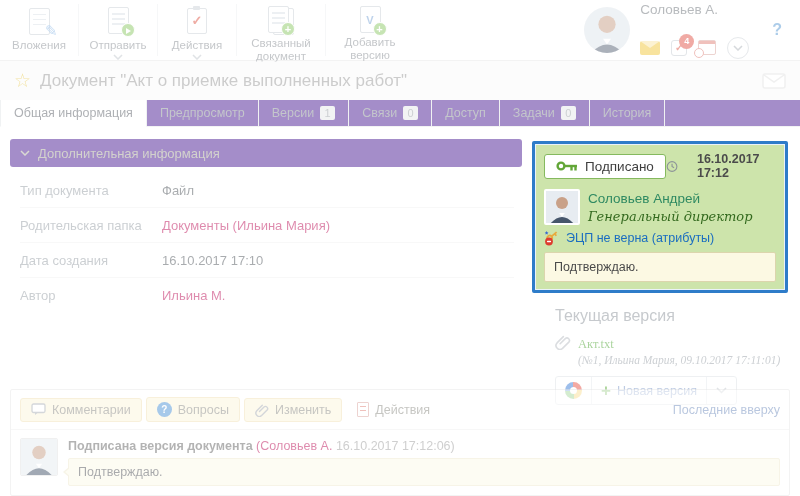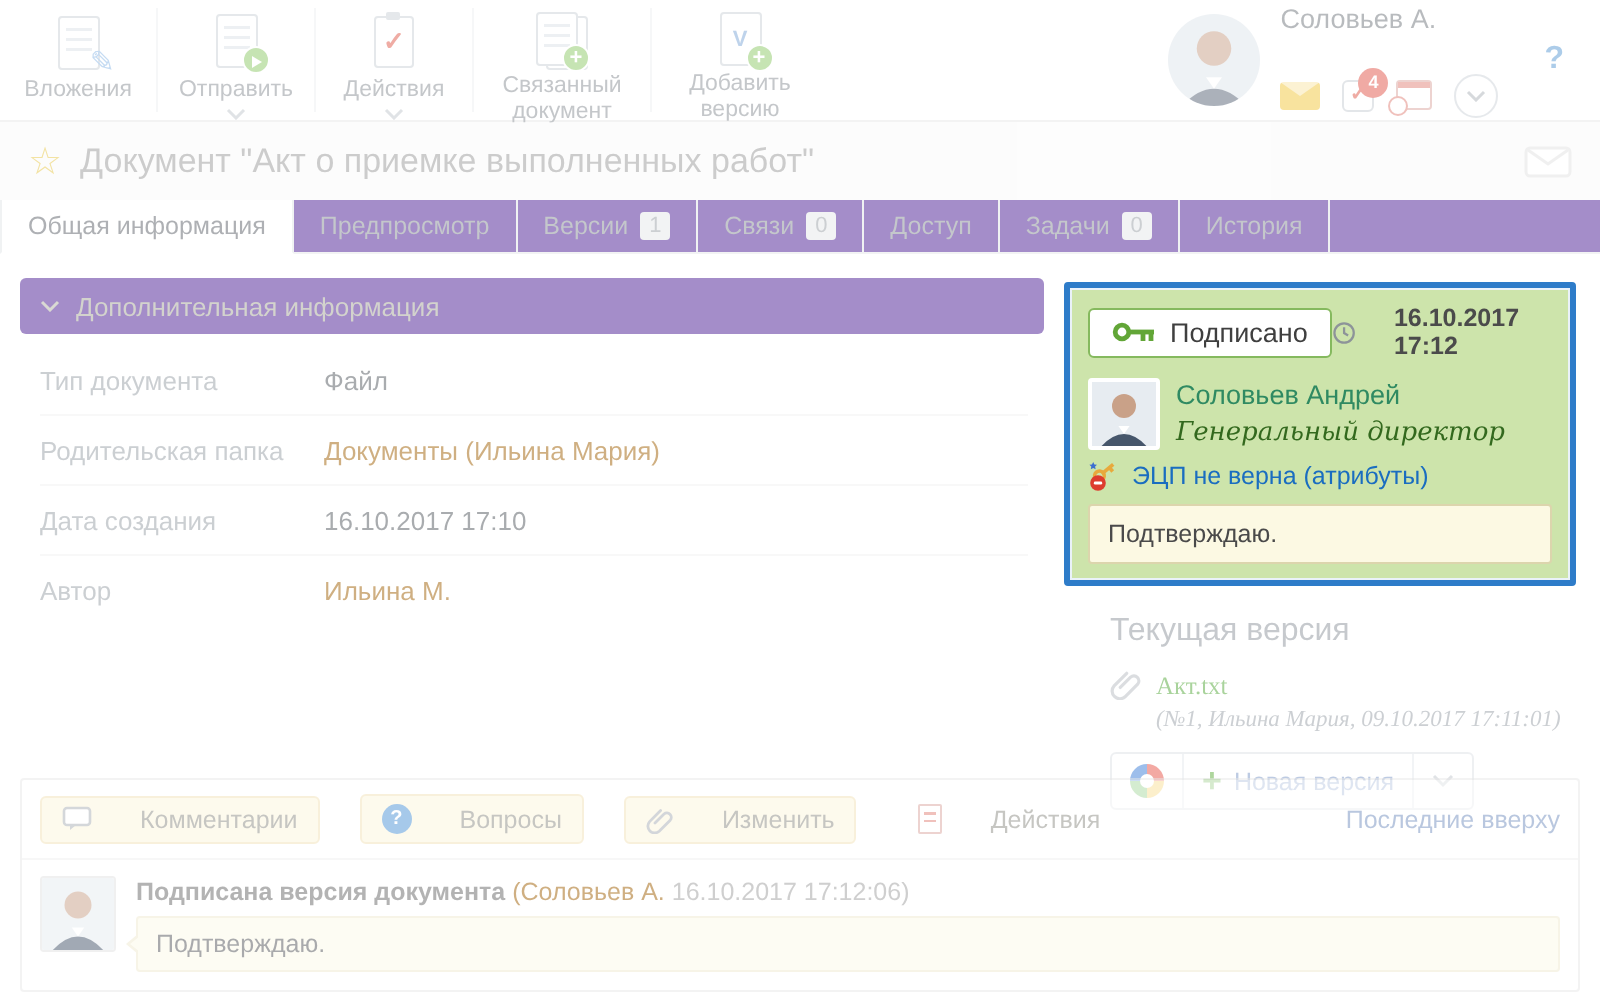--- a/index.html
+++ b/index.html
@@ -77,21 +77,21 @@
   
   .content { display:flex; align-items:flex-start; height:261px; background:#fff; }
   .left-col { flex:1; margin:12px 2px 0 10px; }
   .sec-head { background:#4c1d95; border-radius:3px; height:28px; display:flex; align-items:center;
       padding:0 10px; color:#a8a89c; font-size:13px; gap:8px; cursor:pointer; }
   .fields { margin:6px 8px 0 10px; }
   .frow { display:flex; align-items:center; padding:10px 0 9px; border-bottom:1px solid #f2f2f2; font-size:13px; }
   .frow:last-child { border-bottom:none; }
   .flabel { width:142px; color:#99a0a7; flex:0 0 auto; }
   .fvalue { color:#555b61; }
-  a.lnk { color:#a16207; text-decoration:none; cursor:pointer; }
+  a.lnk { color:#be185d; text-decoration:none; cursor:pointer; }
 
   .right-col { width:256px; margin:14px 12px 0 8px; flex:0 0 auto; }
 
   
   .sig-panel { border:3px solid #2e7cc9; box-shadow:inset 0 0 0 1px #eaf2fa; background:#cde4ab;
       border-radius:2px; padding:8px 9px; }
   .sig-top { display:flex; align-items:center; justify-content:space-between; }
   .signed-btn { display:inline-flex; align-items:center; gap:7px; background:#fff; border:1px solid #85b95e;
       border-radius:3px; padding:4px 11px; font-size:13.5px; color:#3f3f3f; cursor:pointer; }
   .sig-time { display:flex; align-items:center; gap:19px; font-size:12.5px; font-weight:bold; color:#4b4b4b; }
@@ -116,22 +116,22 @@
   .pinwheel { width:17px; height:17px; border-radius:50%; position:relative;
       background:conic-gradient(#e8554a 0 90deg,#f6c333 90deg 180deg,#58b648 180deg 270deg,#3d7fd9 270deg 360deg); }
   .pinwheel::after { content:""; position:absolute; left:5px; top:5px; width:7px; height:7px;
       background:#fff; border-radius:50%; }
   .plus-glyph { color:#5fae3d; font-size:17px; font-weight:bold; line-height:14px; }
   .nv-label { font-size:12.5px; color:#7e99c9; }
 
   
   .feed { margin:1px 10px 0; border:1px solid #e8e8e8; border-radius:2px; background:#fff; padding:7px 9px 9px; }
   .feed-bar { display:flex; align-items:center; }
-  .feed-btn { display:inline-flex; align-items:center; gap:24px; background:#fdf6dc; border:1px solid #f3e3b8;
-      border-radius:3px; padding:4px 10px; font-size:12.5px; color:#8e8e87; margin-right:20px; cursor:pointer; }
+  .feed-btn { display:inline-flex; align-items:center; gap:6px; background:#fdf6dc; border:1px solid #f3e3b8;
+      border-radius:3px; padding:4px 10px; font-size:12.5px; color:#8e8e87; margin-right:4px; cursor:pointer; }
   .feed-btn.plain { background:transparent; border-color:transparent; }
   .q-circle { width:15px; height:15px; border-radius:50%; background:#4f94d6; color:#fff; font-size:10px;
       font-weight:bold; text-align:center; line-height:15px; }
   .mini-doc { width:12px; height:15px; background:#fff; border:1.5px solid #dca9a2; border-radius:1px; position:relative; }
   .mini-doc::after { content:""; position:absolute; left:2px; top:3px; right:2px; height:5px;
       background:repeating-linear-gradient(to bottom,#e2857c 0 1.5px,transparent 1.5px 4px); }
   .sort-link { margin-left:auto; font-size:12.5px; color:#7591c0; cursor:pointer; }
   .feed-div { height:1px; background:#f0f0f0; margin:7px -9px 8px; }
   .entry { display:flex; gap:10px; }
   .entry-avatar { width:38px; height:38px; border:1px solid #e2e2e2; border-radius:2px; overflow:hidden; flex:0 0 auto; }

